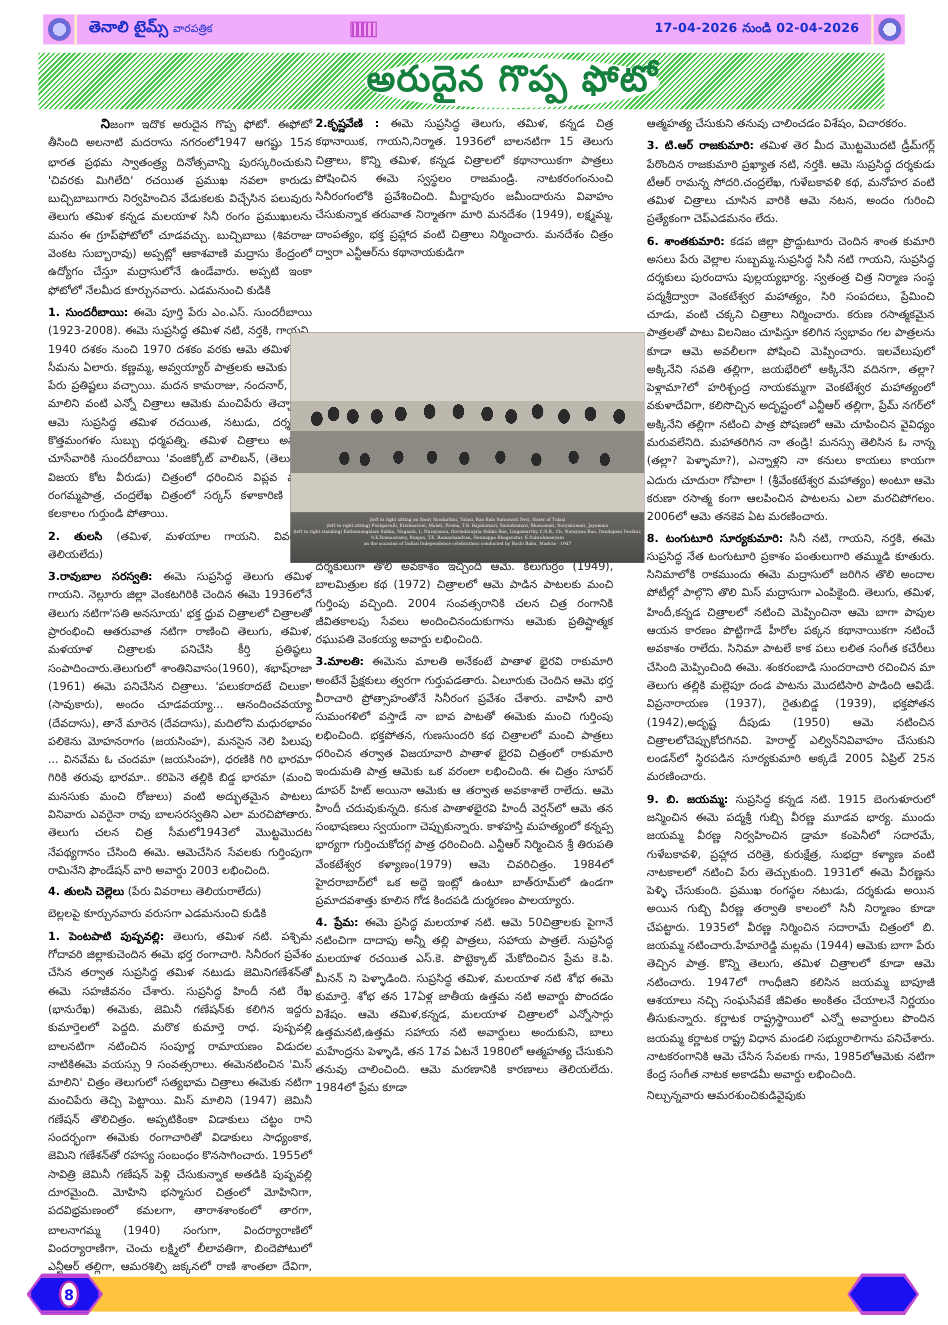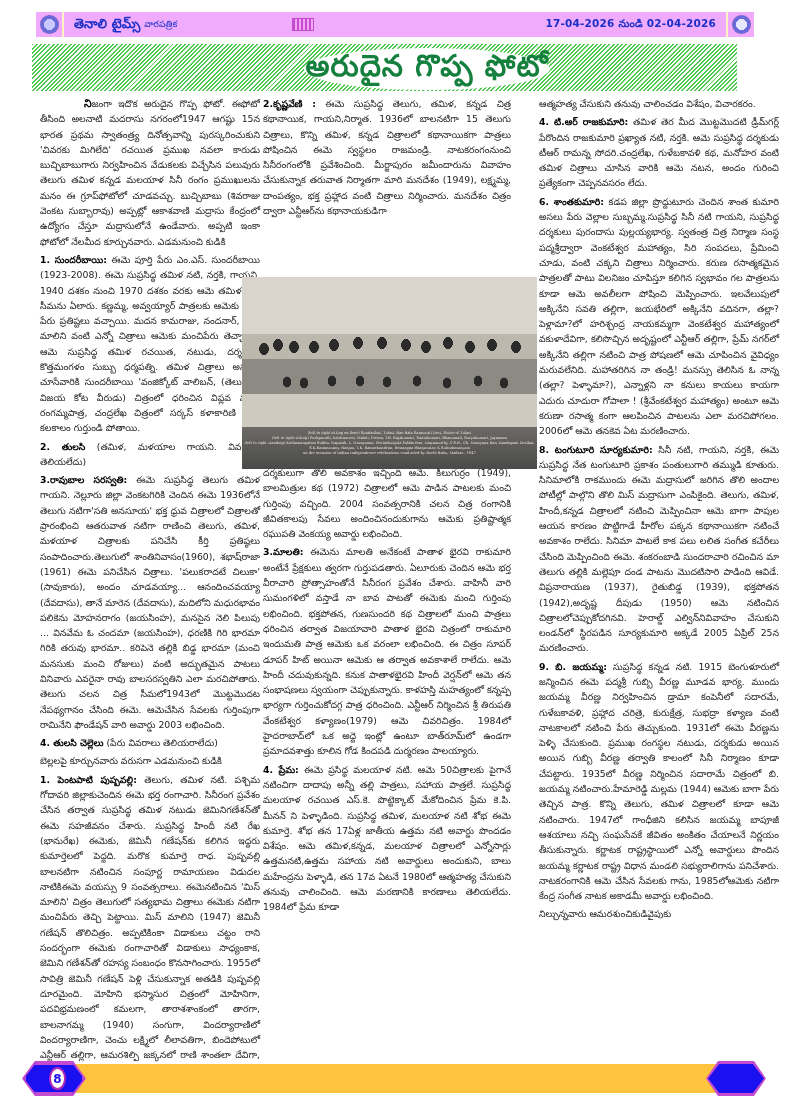--- a/index.html
+++ b/index.html
@@ -115,21 +115,21 @@
   <div class="photo-caption">
     <div>(left to right sitting on floor) Sundaribai, Tulasi, Rao Bala Saraswati Devi, Sister of Tulasi</div>
     <div>(left to right sitting) Pushpavalli, Krishnaveni, Malati, Prema, T.R. Rajakumari, Santakumari, Bhanumati, Suryakumari, Jayamma</div>
     <div>(left to right standing) Kothamangalam Subbu, Nagaiah, L. Narayanan, Govindarajula Subba Rao, Lingamurthy, C.S.R., Ch. Narayana Rao, Dandapani Desikar, S.K.Ramaswamy, Ranjan, T.K. Ramachandran, Honnappa Bhagavatar, K.Subrahmanyam</div>
     <div>on the occasion of Indian Independence celebrations conducted by Buchi Babu, Madras - 1947</div>
   </div>
 </div>
 
 <div class="col col-right">
   <p><span>ఆత్మహత్య చేసుకుని తనువు చాలించడం విశేషం, విచారకరం.</span></p>
-  <p><span class="hd">4. టి.ఆర్ రాజకుమారి:</span><span> తమిళ తెర మీద మొట్టమొదటి డ్రీమ్‌గర్ల్ పేరొందిన రాజకుమారి ప్రఖ్యాత నటి, నర్తకి. ఆమె సుప్రసిద్ధ దర్శకుడు టీఆర్ రామన్న సోదరి.చంద్రలేఖ, గుళేబకావళి కథ, మనోహర వంటి తమిళ చిత్రాలు చూసిన వారికి ఆమె నటన, అందం గురించి ప్రత్యేకంగా చెప్పనవసరం లేదు.</span></p>
+  <p><span class="hd">3. టి.ఆర్ రాజకుమారి:</span><span> తమిళ తెర మీద మొట్టమొదటి డ్రీమ్‌గర్ల్ పేరొందిన రాజకుమారి ప్రఖ్యాత నటి, నర్తకి. ఆమె సుప్రసిద్ధ దర్శకుడు టీఆర్ రామన్న సోదరి.చంద్రలేఖ, గుళేబకావళి కథ, మనోహర వంటి తమిళ చిత్రాలు చూసిన వారికి ఆమె నటన, అందం గురించి ప్రత్యేకంగా చెప్ఎడమనం లేదు.</span></p>
   <p><span class="hd">6. శాంతకుమారి:</span><span> కడప జిల్లా ప్రొద్దుటూరు చెందిన శాంత కుమారి అసలు పేరు వెల్లాల సుబ్బమ్మ.సుప్రసిద్ధ సినీ నటి గాయని, సుప్రసిద్ధ దర్శకులు పురందాసు పుల్లయ్యభార్య. స్వతంత్ర చిత్ర నిర్మాణ సంస్థ పద్మశ్రీద్వారా వెంకటేశ్వర మహాత్యం, సిరి సంపదలు, ప్రేమించి చూడు, వంటి చక్కని చిత్రాలు నిర్మించారు. కరుణ రసాత్మకమైన పాత్రలతో పాటు విలనిజం చూపిస్తూ కలిగిన స్వభావం గల పాత్రలను కూడా ఆమె అవలీలగా పోషించి మెప్పించారు. ఇలవేలుపులో అక్కినేని సవతి తల్లిగా, జయభేరిలో అక్కినేని వదినగా, తల్లా? పెళ్లామా?లో హరిశ్చంద్ర నాయకమ్మగా వెంకటేశ్వర మహాత్యంలో వకుళాదేవిగా, కలిసొచ్చిన అదృష్టంలో ఎన్టీఆర్ తల్లిగా, ప్రేమ్ నగర్‌లో అక్కినేని తల్లిగా నటించి పాత్ర పోషణలో ఆమె చూపించిన వైవిధ్యం మరువలేనిది. మహాతరిగిన నా తండ్రి! మనస్సు తెలిసిన ఓ నాన్న (తల్లా? పెళ్ళామా?), ఎన్నాళ్లని నా కనులు కాయలు కాయగా ఎదురు చూదురా గోపాలా ! (శ్రీవేంకటేశ్వర మహాత్యం) అంటూ ఆమె కరుణా రసాత్మ కంగా ఆలపించిన పాటలను ఎలా మరచిపోగలం. 2006లో ఆమె తనకెవ ఏట మరణించారు.</span></p>
   <p><span class="hd">8. టంగుటూరి సూర్యకుమారి:</span><span> సినీ నటి, గాయని, నర్తకి, ఈమె సుప్రసిద్ధ నేత టంగుటూరి ప్రకాశం పంతులుగారి తమ్ముడి కూతురు. సినిమాలోకి రాకముందు ఈమె మద్రాసులో జరిగిన తొలి అందాల పోటీల్లో పాల్గొని తొలి మిస్ మద్రాసుగా ఎంపికైంది. తెలుగు, తమిళ, హిందీ,కన్నడ చిత్రాలలో నటించి మెప్పించినా ఆమె బాగా పాపుల ఆయన కారణం పొట్టిగాడే హీరోల పక్కన కథానాయికగా నటించే అవకాశం రాలేదు. సినిమా పాటలే కాక పలు లలిత సంగీత కచేరీలు చేసింది మెప్పించింది ఈమె. శంకరంబాడి సుందరాచారి రచించిన మా తెలుగు తల్లికి మల్లెపూ దండ పాటను మొదటిసారి పాడింది ఆవిడే. విప్రనారాయణ (1937), రైతుబిడ్డ (1939), భక్తపోతన (1942),అదృష్ట దీపుడు (1950) ఆమె నటించిన చిత్రాలలోచెప్పుకోదగినవి. హెరాల్డ్ ఎల్విన్‌నివివాహం చేసుకుని లండన్‌లో స్థిరపడిన సూర్యకుమారి అక్కడే 2005 ఏప్రిల్ 25న మరణించారు.</span></p>
   <p><span class="hd">9. బి. జయమ్మ:</span><span> సుప్రసిద్ధ కన్నడ నటి. 1915 బెంగుళూరులో జన్మించిన ఈమె పద్మశ్రీ గుబ్బి వీరణ్ణ మూడవ భార్య. ముందు జయమ్మ వీరణ్ణ నిర్వహించిన డ్రామా కంపెనీలో సదారమే, గుళేబకావళి, ప్రహ్లాద చరిత్రె, కురుక్షేత్ర, సుభద్రా కళ్యాణ వంటి నాటకాలలో నటించి పేరు తెచ్చుకుంది. 1931లో ఈమె వీరణ్ణను పెళ్ళి చేసుకుంది. ప్రముఖ రంగస్థల నటుడు, దర్శకుడు అయిన అయిన గుబ్బి వీరణ్ణ తర్వాతి కాలంలో సినీ నిర్మాణం కూడా చేపట్టారు. 1935లో వీరణ్ణ నిర్మించిన సదారామే చిత్రంలో బి. జయమ్మ నటించారు.హేమారెడ్డి మల్లమ (1944) ఆమెకు బాగా పేరు తెచ్చిన పాత్ర. కొన్ని తెలుగు, తమిళ చిత్రాలలో కూడా ఆమె నటించారు. 1947లో గాంధీజిని కలిసిన జయమ్మ బాపూజీ ఆశయాలు నచ్చి సంఘసేవకే జీవితం అంకితం చేయాలనే నిర్ణయం తీసుకున్నారు. కర్ణాటక రాష్ట్రస్థాయిలో ఎన్నో అవార్డులు పొందిన జయమ్మ కర్ణాటక రాష్ట్ర విధాన మండలి సభ్యురాలిగాను పనిచేశారు. నాటకరంగానికి ఆమె చేసిన సేవలకు గాను, 1985లోఆమెకు నటిగా కేంద్ర సంగీత నాటక అకాడమీ అవార్డు లభించింది.</span></p>
   <p style="margin-bottom:0;"><span>నిల్చున్నవారు ఆమరశుంచికుడివైపుకు</span></p>
 </div>
 
 <div class="footer">
   <div class="page-badge-border"></div>
   <div class="page-badge"></div>
   <div class="page-num">8</div>

